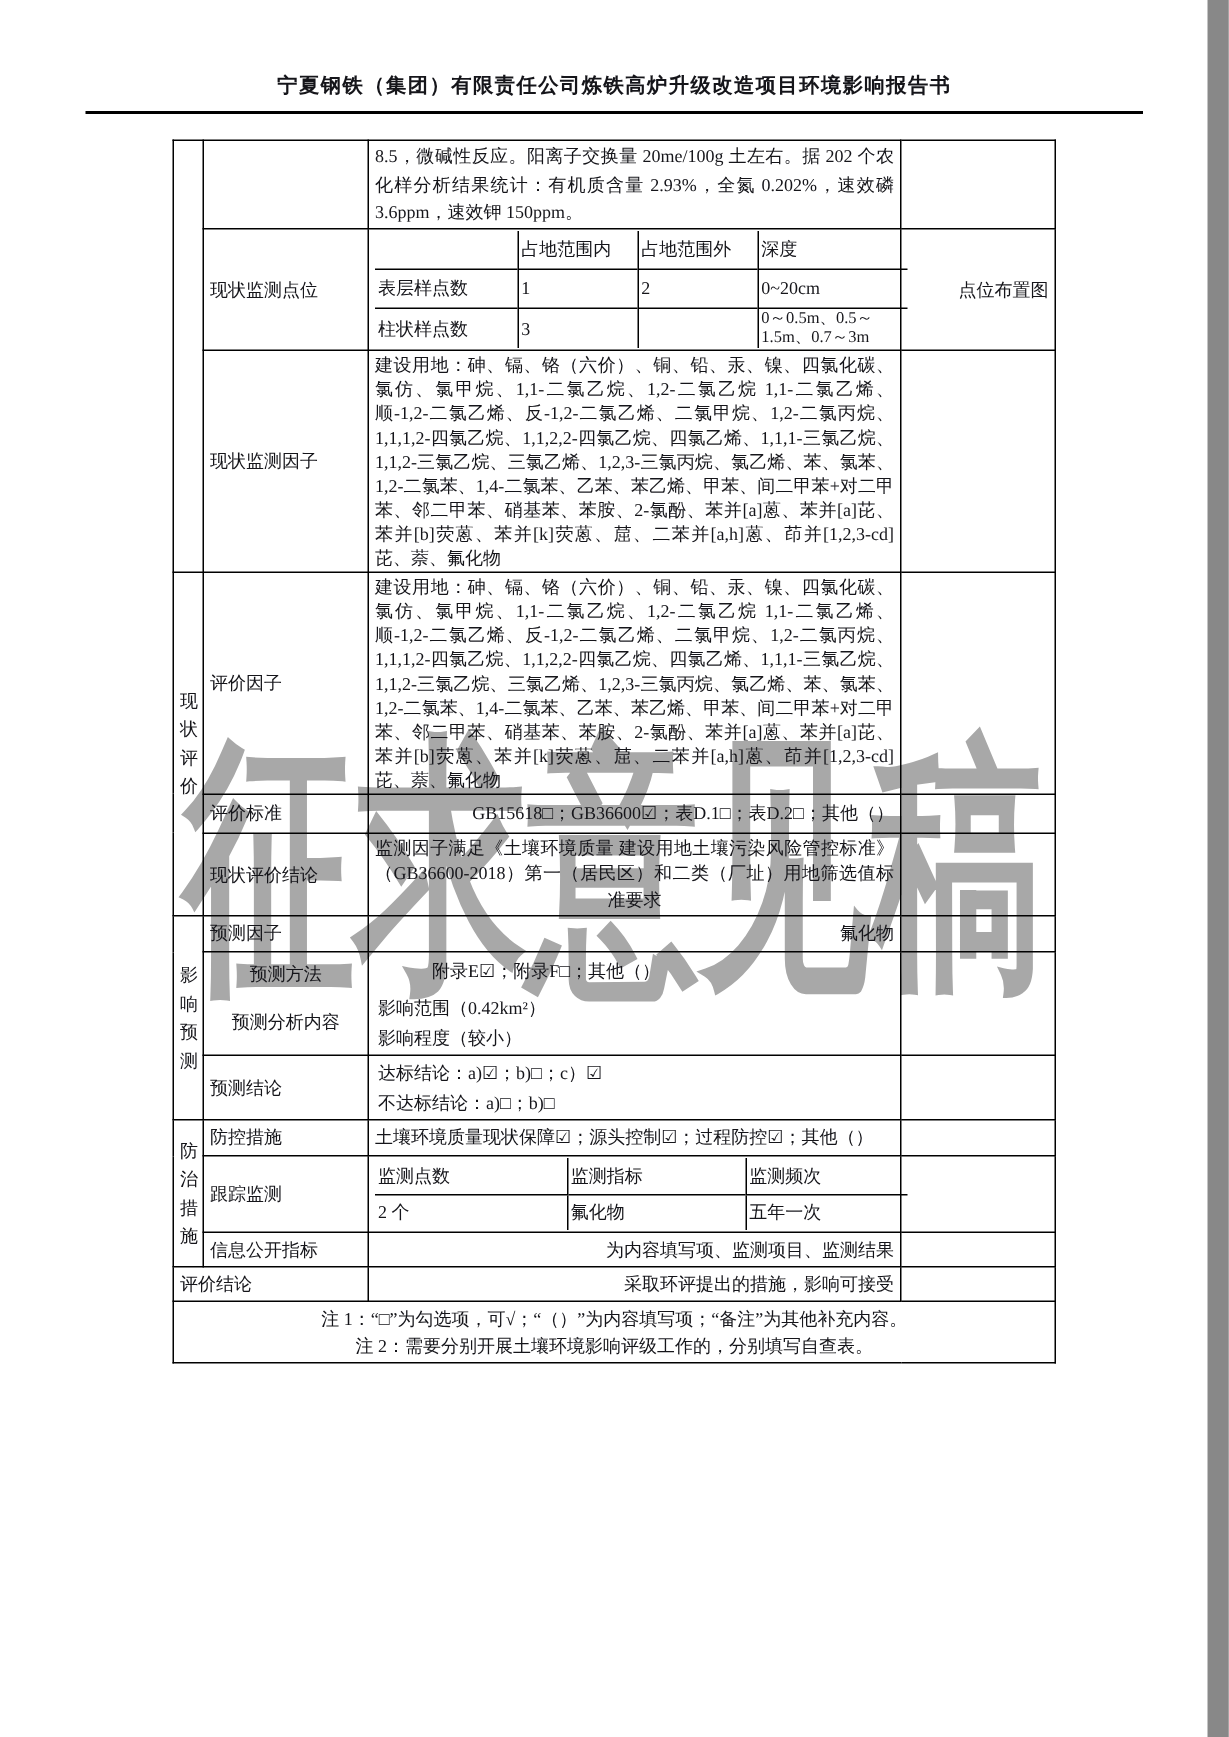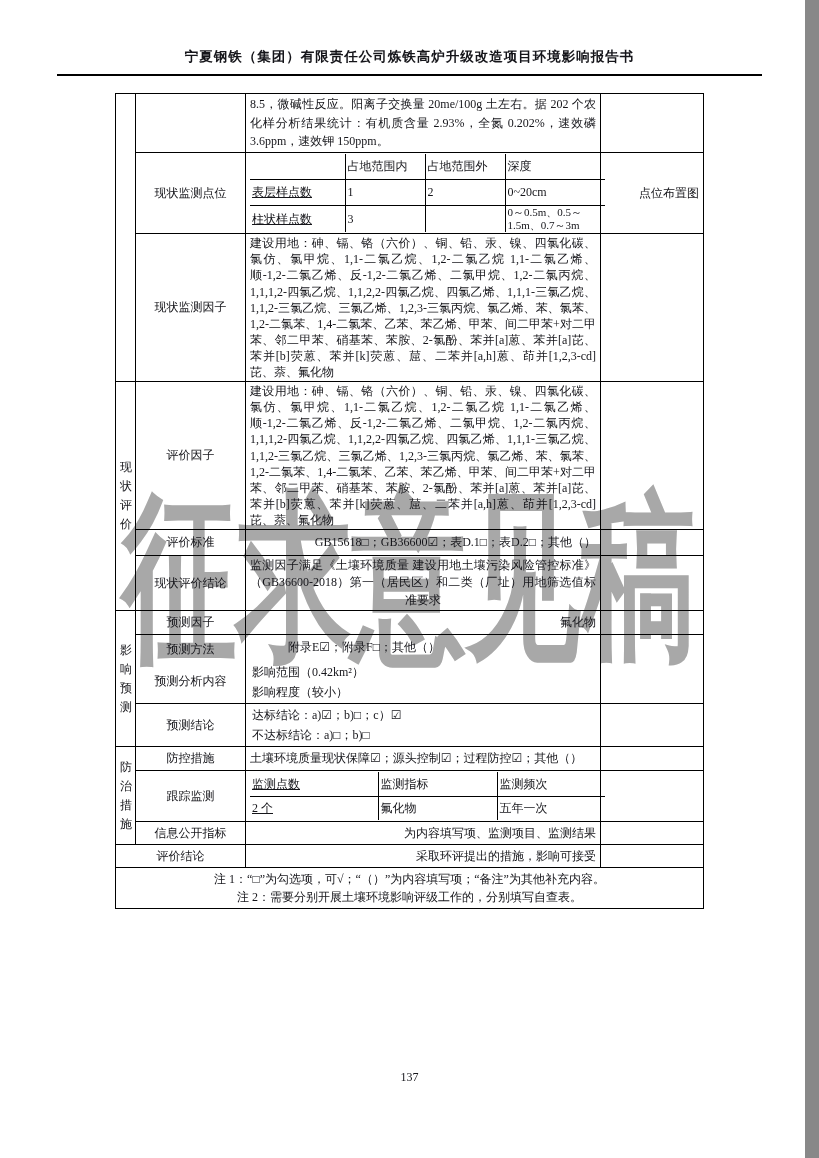--- a/index.html
+++ b/index.html
@@ -37,33 +37,33 @@
   table.form > tbody > tr > td{
     border:1px solid #000;
     vertical-align:middle;
     padding:1px 4px;
     background:transparent;
   }
   td.vlabel{
     text-align:right;padding:0;
     word-break:break-all;line-height:19px;font-size:12px;
   }
-  td.rlabel{text-align:center;line-height:15px;}
+  td.rlabel{text-align:left;line-height:15px;}
   td.center{text-align:right;}
   td.just{text-align:justify;line-height:16.1px;padding:1px 6px;}
   td.host{padding:0;}
   table.inner{
     border-collapse:collapse;table-layout:fixed;
     width:100%;height:100%;font-size:12px;
   }
   table.inner td{
     border:0;border-left:1px solid #000;border-top:1px solid #000;
     text-align:left;vertical-align:middle;padding:0 2px;
   }
-  table.inner td:first-child{border-left:0;text-decoration:underline;}
+  table.inner td:first-child{border-left:0;}
   table.inner tr:first-child td{border-top:0;}
   .soil{line-height:18.6px;text-align:justify;padding:1px 6px;}
   .concl{
     text-align:justify;text-align-last:center;
     line-height:17.5px;padding:0 10px;
   }
   .split-label-top{height:24px;display:flex;align-items:center;justify-content:center;}
   .split-label-bot{height:40px;display:flex;align-items:center;justify-content:center;}
   .mline{line-height:20px;padding-left:2px;}
   .mline1{line-height:23px;padding-left:2px;margin-left:36px;}
@@ -240,15 +240,14 @@
         <td colspan="4" class="notes-cell">
           <div class="note-line">注 1：“□”为勾选项，可√；“（）”为内容填写项；“备注”为其他补充内容。</div>
           <div class="note-line">注 2：需要分别开展土壤环境影响评级工作的，分别填写自查表。</div>
         </td>
       </tr>
 
     </tbody>
   </table>
   </div>
 
-  <div class="page-number">137</div>
 
 </div>
 
 </body></html>

